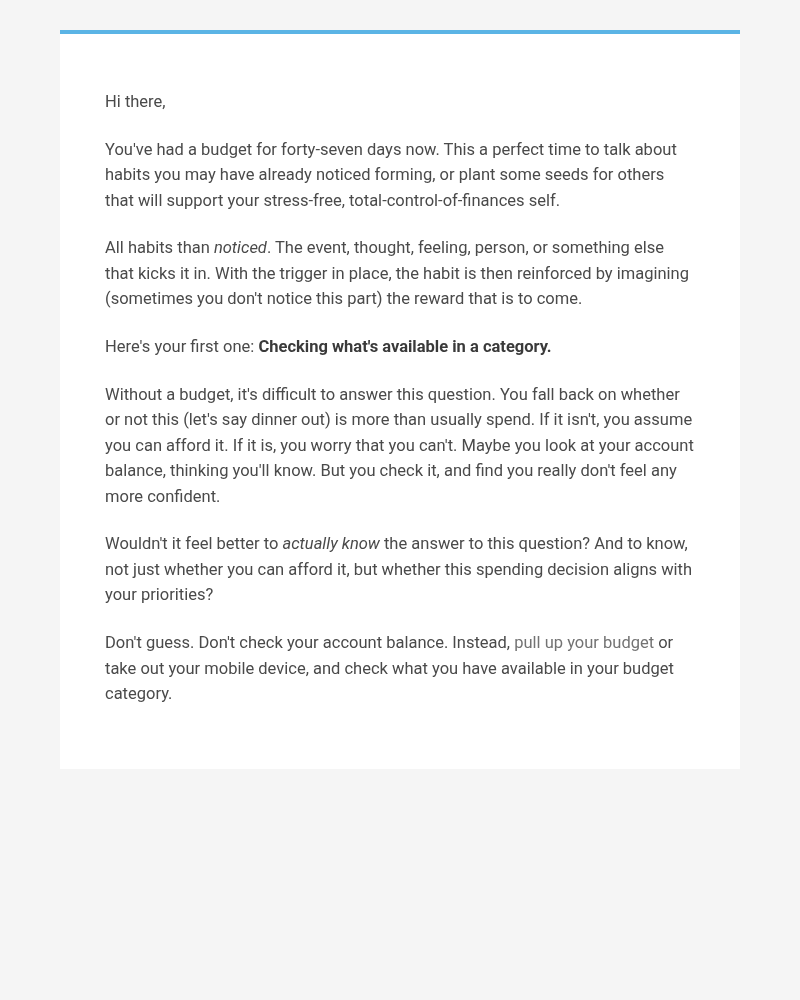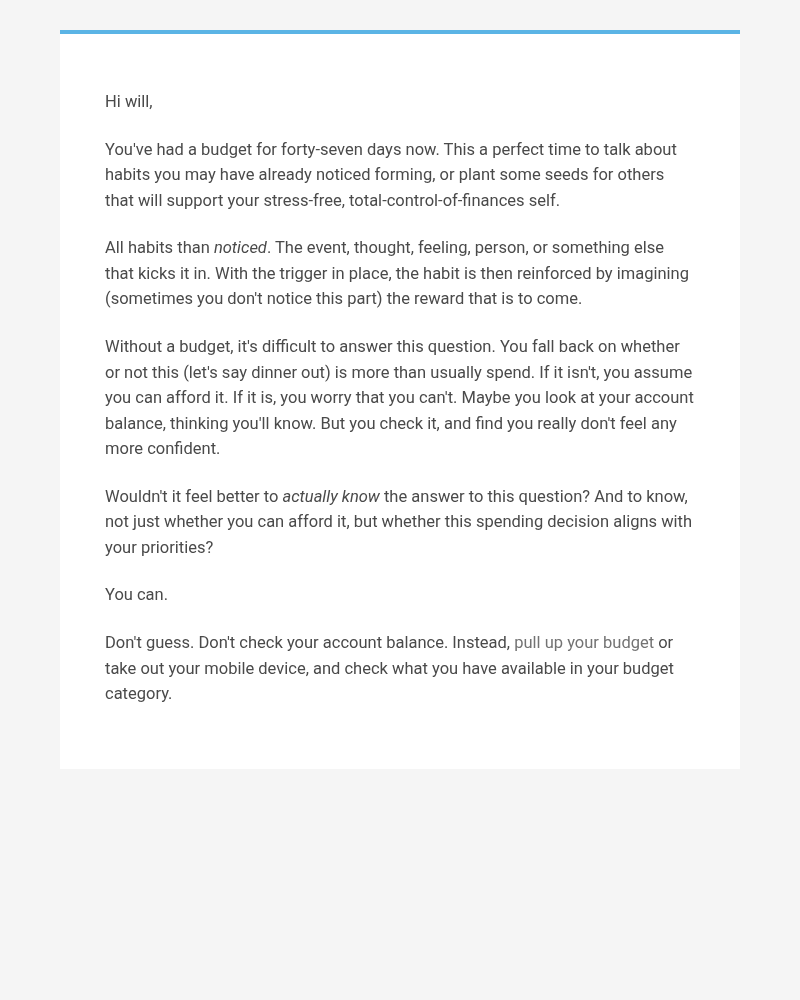--- a/index.html
+++ b/index.html
@@ -35,28 +35,30 @@
     .content a {
       color: #737373;
       text-decoration: none;
     }
   </style>
 </head>
 <body>
 
 <div class="card">
   <div class="content">
-    <p>Hi will,</p>
+    <p>Hi there,</p>
     <p>You've had a budget for forty-seven days now. This a perfect time to talk about habits you may have already noticed forming, or plant some seeds for others that will support your stress-free, total-control-of-finances self.</p>
     <p>
       <span>All habits than </span><em>noticed</em><span>. The event, thought, feeling, person, or something else that kicks it in. With the trigger in place, the habit is then reinforced by imagining (sometimes you don't notice this part) the reward that is to come.</span>
+    </p>
+    <p>
+      <span>Here's your first one: </span><strong>Checking what's available in a category.</strong>
     </p>
     <p>Without a budget, it's difficult to answer this question. You fall back on whether or not this (let's say dinner out) is more than usually spend. If it isn't, you assume you can afford it. If it is, you worry that you can't. Maybe you look at your account balance, thinking you'll know. But you check it, and find you really don't feel any more confident.</p>
     <p>
       <span>Wouldn't it feel better to </span><em>actually know</em><span> the answer to this question? And to know, not just whether you can afford it, but whether this spending decision aligns with your priorities?</span>
     </p>
-    <p>You can.</p>
     <p>
       <span>Don't guess. Don't check your account balance. Instead, </span><a href="#">pull up your budget</a><span> or take out your mobile device, and check what you have available in your budget category.</span>
     </p>
 
   </div>
 </div>
 
 </body></html>

